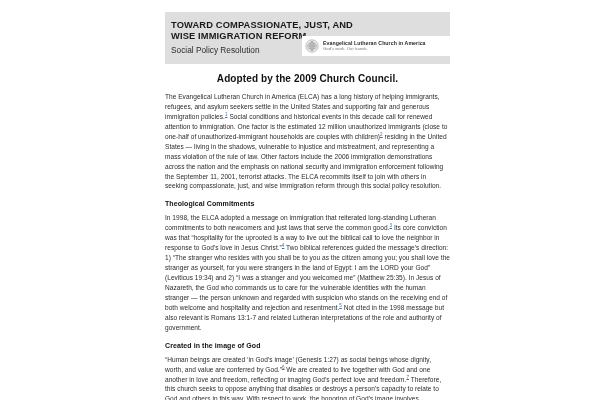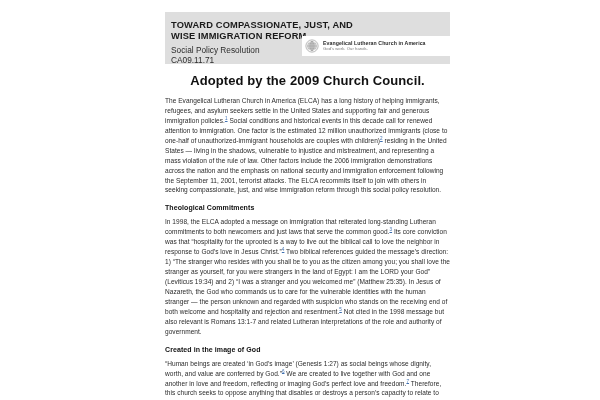--- a/index.html
+++ b/index.html
@@ -101,21 +101,21 @@
     white-space: nowrap;
     margin-top: 1.2px;
   }
 
   
   .doc-body {
     margin-top: 9px;
   }
   .adopted-line {
     text-align: center;
-    font-size: 13px;
+    font-size: 10px;
     font-weight: bold;
     color: #111111;
     margin: 0 0 8px 0;
     letter-spacing: 0.1px;
   }
   .para {
     font-size: 6.55px;
     line-height: 1.52;
     color: #2b2b2b;
     text-align: left;
@@ -140,21 +140,20 @@
 </head>
 <body>
 
 <div id="page">
 
   <div class="doc-column">
 
     <div class="header-band">
       <div class="doc-title">TOWARD COMPASSIONATE, JUST, AND WISE IMMIGRATION REFORM</div>
       <div class="doc-subtitle">Social Policy Resolution</div>
-      <div class="doc-code">CA09.11.71</div>
 
       <div class="logo-block">
         <span class="logo-mark">
           <svg viewBox="0 0 32 32" width="14" height="14" aria-hidden="true">
             <circle cx="16" cy="16" r="14" fill="none" stroke="#9a9a9a" stroke-width="1.6"></circle>
             <circle cx="16" cy="16" r="11.5" fill="#d9d9d9"></circle>
             <path d="M16 4.5 V27.5 M4.5 16 H27.5" stroke="#8f8f8f" stroke-width="1.3" fill="none"></path>
             <path d="M16 4.5 C10 10, 10 22, 16 27.5 C22 22, 22 10, 16 4.5 Z" fill="none" stroke="#8f8f8f" stroke-width="1.2"></path>
             <path d="M6 11 H26 M6 21 H26" stroke="#8f8f8f" stroke-width="1" fill="none"></path>
           </svg>

